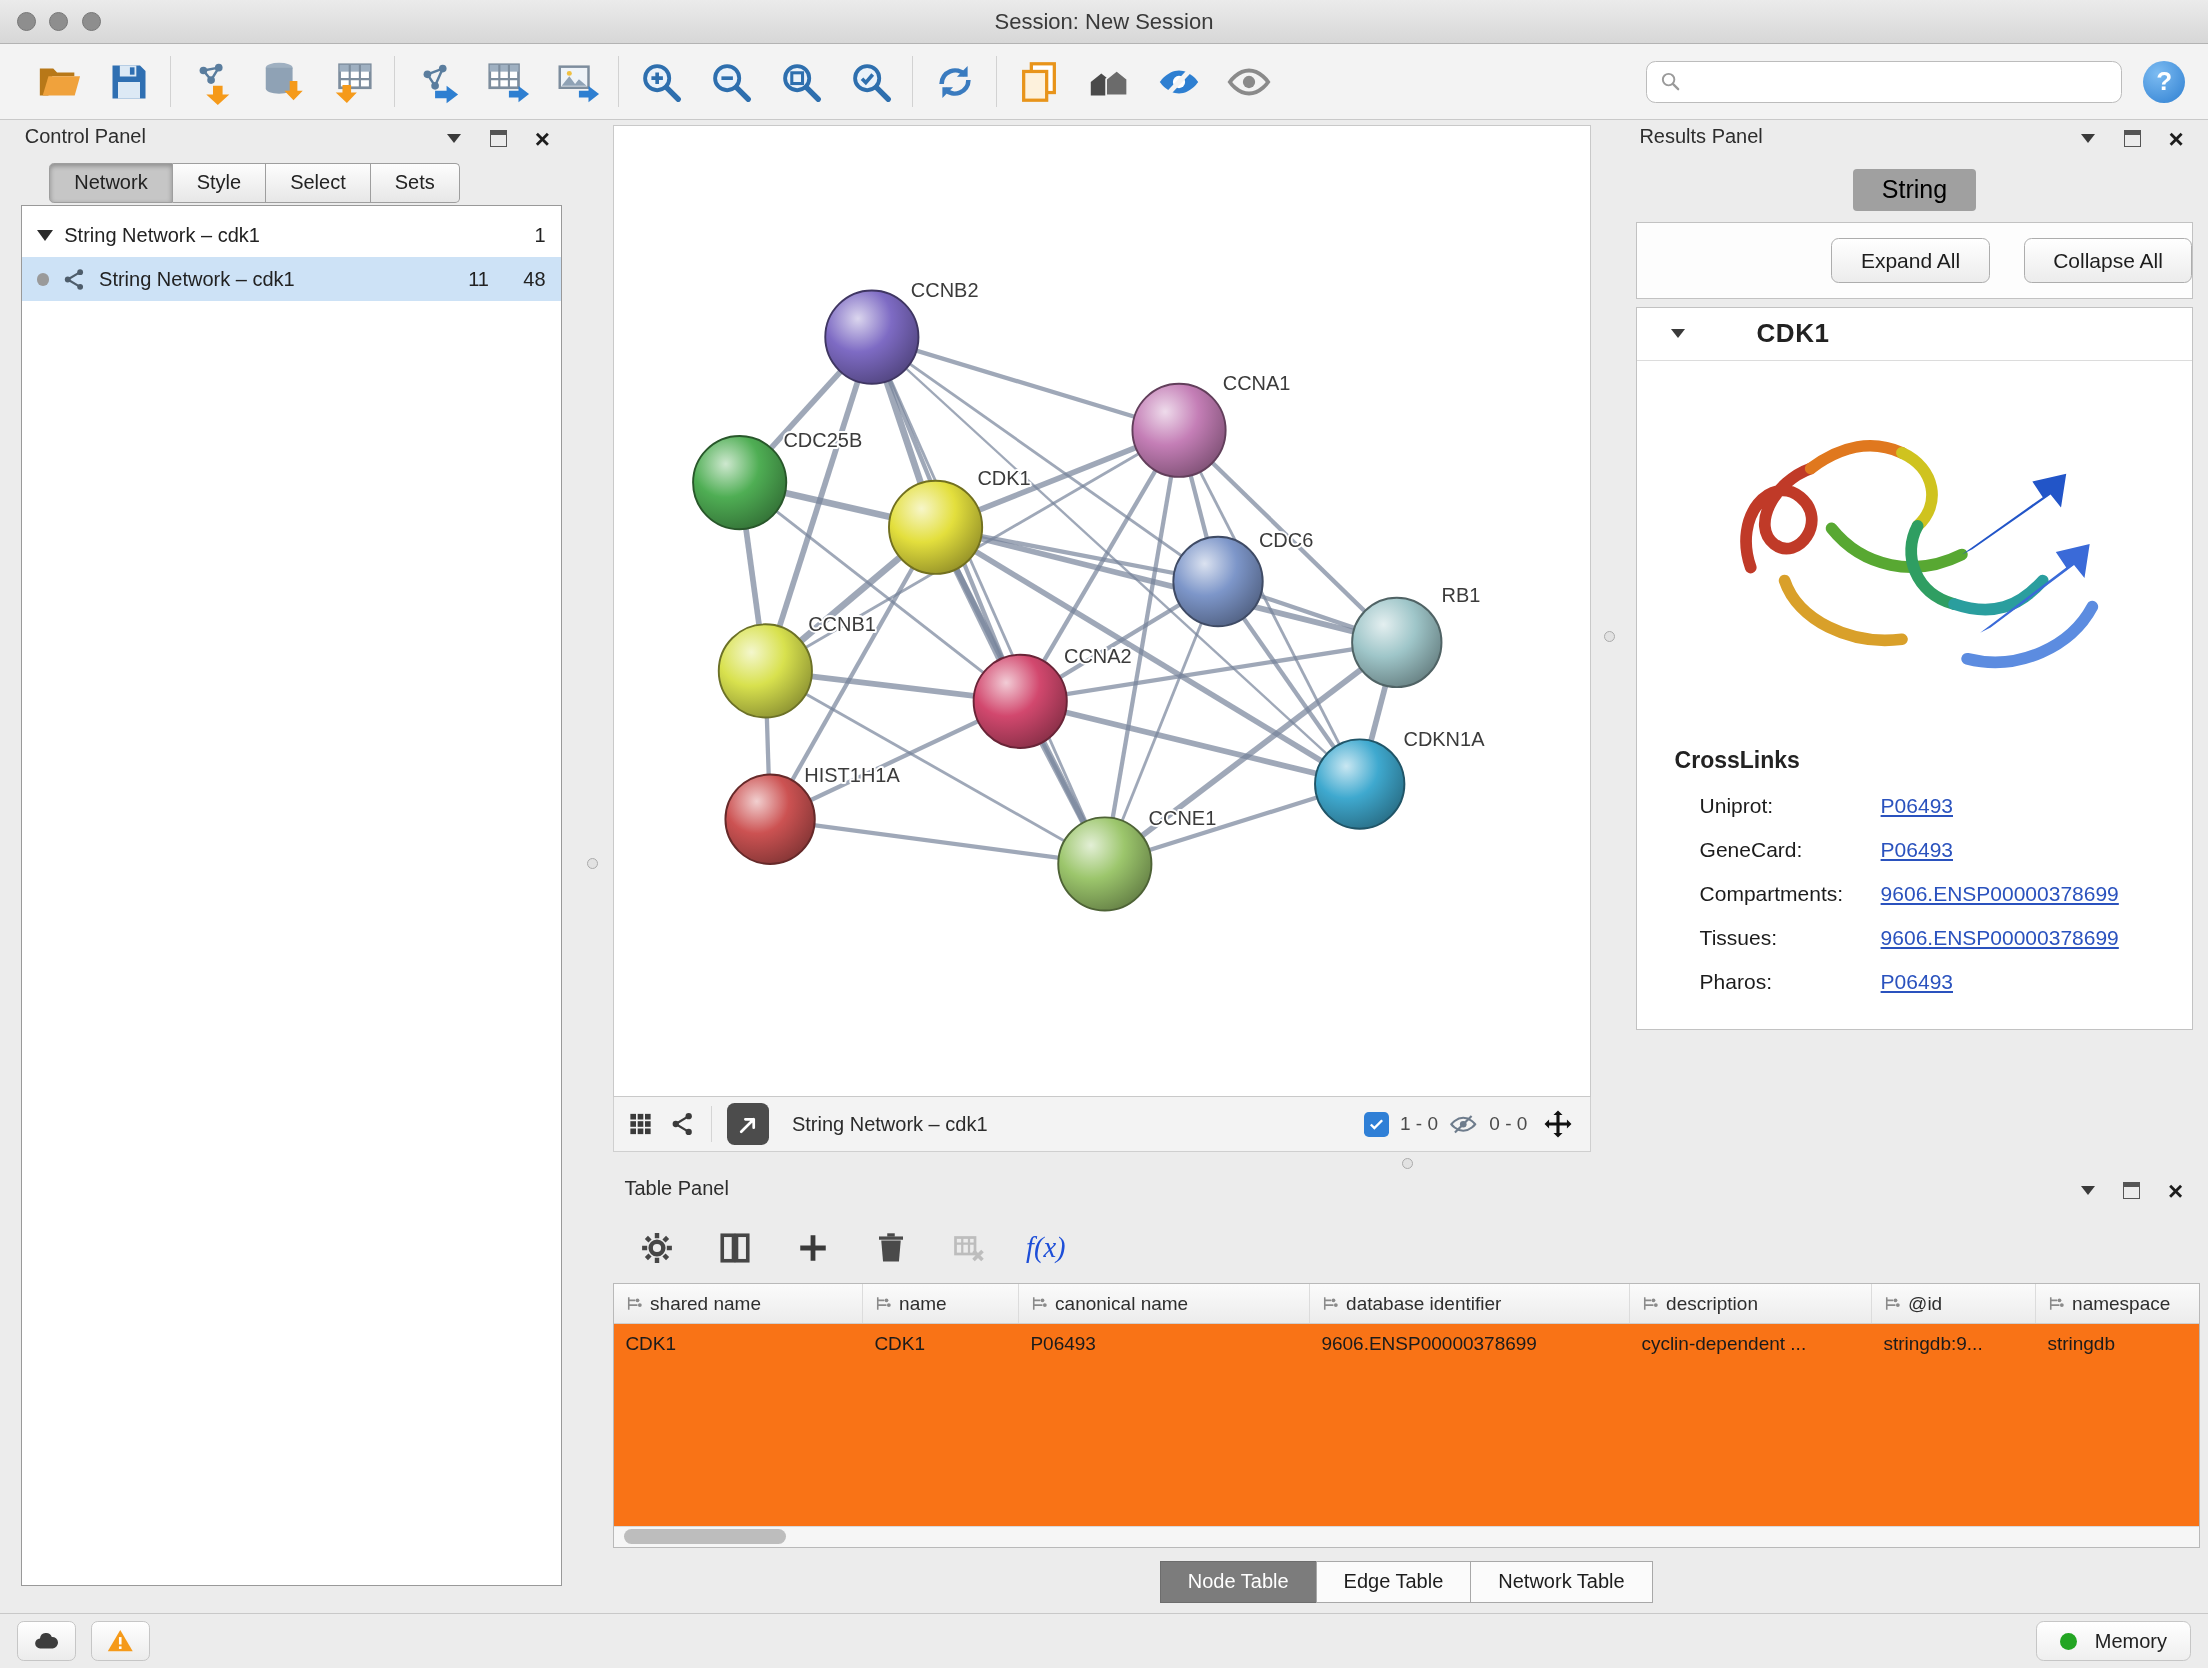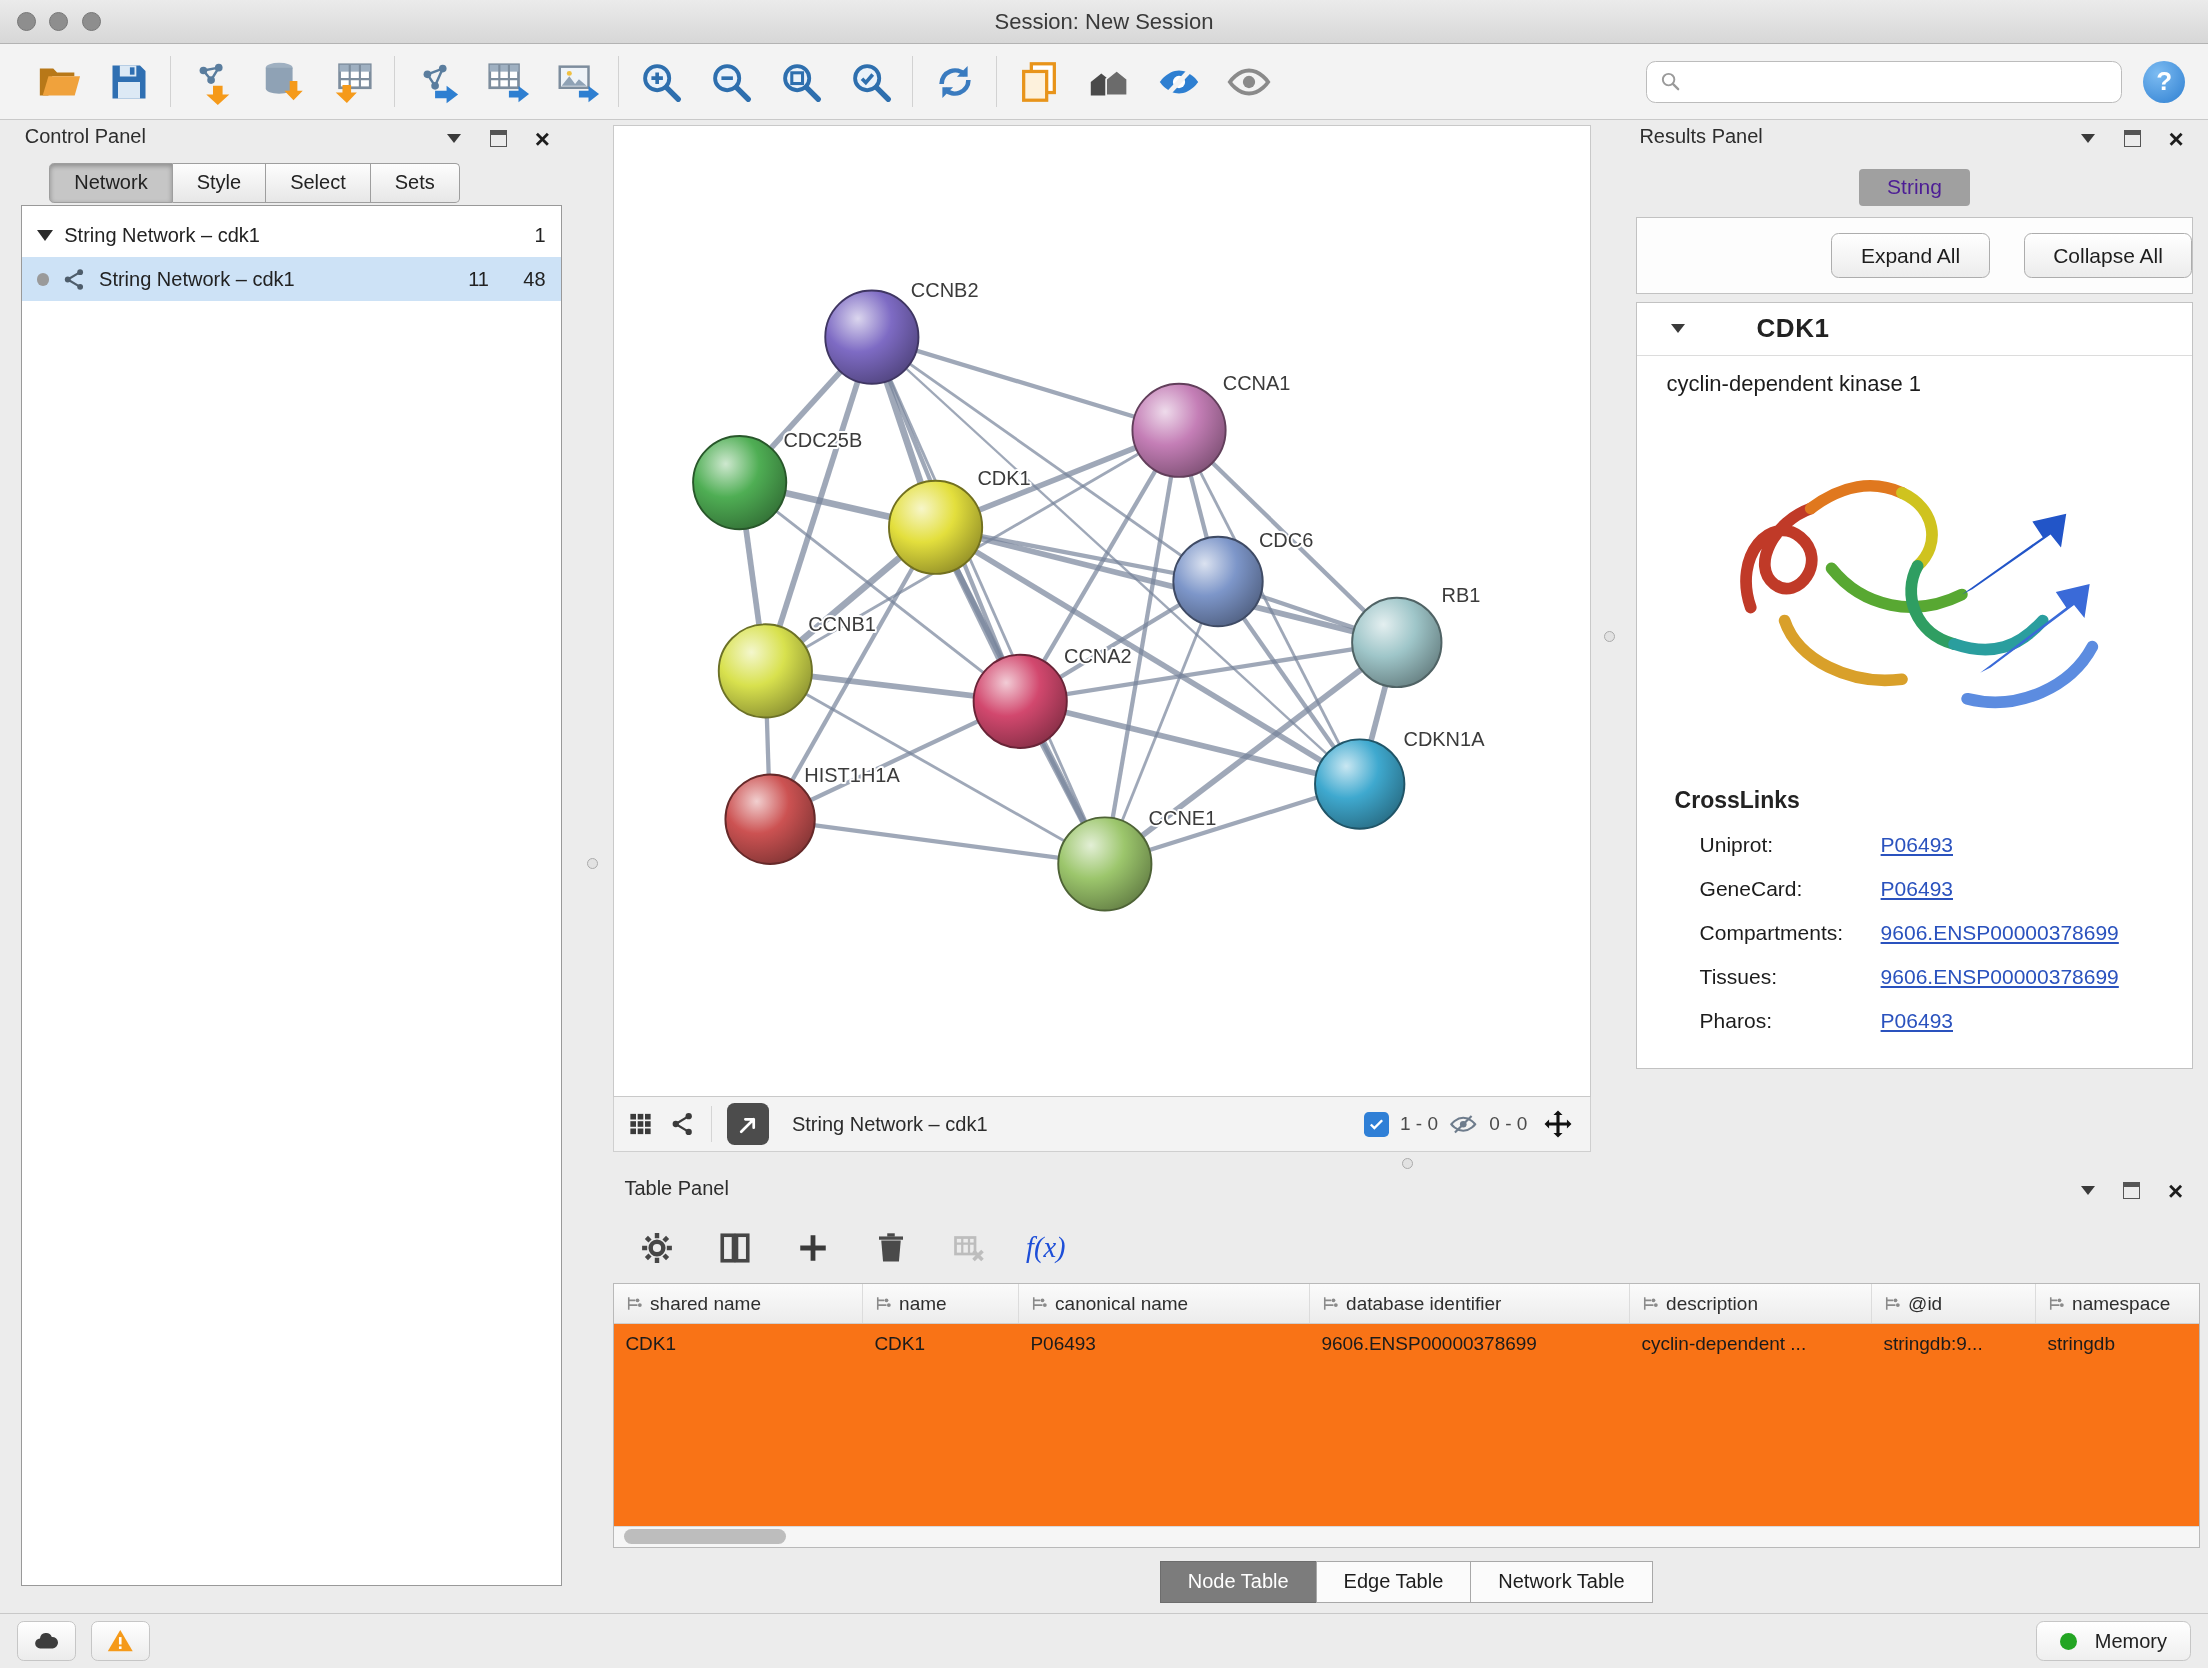--- a/index.html
+++ b/index.html
@@ -45,21 +45,21 @@
   
   .net-canvas{position:absolute;left:613px;top:125px;width:978px;height:972px;background:#fff;border:1px solid #c9c9c9}
   .net-toolbar{position:absolute;left:613px;top:1097px;width:978px;height:55px;background:#f3f3f3;border:1px solid #cfcfcf;border-top:0;display:flex;align-items:center;padding:0 13.3px;gap:15px}
   .nt-sep{width:1px;height:36px;background:#d5d5d5}
   .nt-name{font-size:20px;color:#2b2b2b;margin-left:7.6px}
   .nt-right{margin-left:auto;display:flex;align-items:center;gap:11.4px;font-size:19px;color:#4a4a4a}
   .checkbox{width:25px;height:25px;background:#2f7fd6;border-radius:4.8px;display:flex;align-items:center;justify-content:center}
   .dark-btn{width:42px;height:42px;border-radius:7.6px;background:#4c4c4c;display:flex;align-items:center;justify-content:center}
   
   .results-panel{position:absolute;left:1628px;top:125px;width:573px}
-  .rp-badge{margin:7.6px auto 11.4px;background:#a0a0a0;color:#4c1d95;border-radius:4px;padding:6.7px 28.5px;font-size:21px;width:max-content}
+  .rp-badge{margin:7.6px auto 11.4px;background:#a0a0a0;color:#000000;border-radius:4px;padding:6.7px 28.5px;font-size:25px;width:max-content}
   .rp-box{background:#fff;border:1px solid #c2c2c2;margin:0 7.6px}
   .rp-buttons{display:flex;justify-content:flex-end;gap:34px;padding:15px 0;background:#fdfdfd}
   .btn{border:1px solid #adadad;border-radius:7.6px;background:linear-gradient(#fff,#ececec);font-size:21px;padding:9.5px 28.5px;color:#1d1d1d}
   .rp-main{margin-top:7.6px;padding-bottom:25px}
   .rp-gene-head{display:flex;align-items:center;height:53px;border-bottom:1px solid #dcdcdc;padding:0 34px;gap:72px}
   .rp-gene-title{font-size:26px;font-weight:bold;letter-spacing:0.5px}
   .rp-desc{font-size:22px;padding:15px 30px 3.8px;color:#1c1c1c}
   .rp-protein{display:flex;justify-content:center;padding:11.4px 0 3.8px}
   .rp-cross-title{font-size:23px;font-weight:bold;padding:19px 0 9.5px 38px}
   .cl-row{display:flex;align-items:center;height:44px;padding-left:63px;font-size:21px}
@@ -654,21 +654,20 @@
     <div class="rp-buttons">
       <span class="btn">Expand All</span>
       <span class="btn">Collapse All</span>
     </div>
   </div>
   <div class="rp-box rp-main">
     <div class="rp-gene-head">
       <span class="tri"></span>
       <span class="rp-gene-title">CDK1</span>
     </div>
-    <div class="rp-desc">cyclin-dependent kinase 1</div>
     <div class="rp-protein">
       <svg width="418" height="352" viewBox="0 0 320 270">
         <g fill="none" stroke-linecap="round" stroke-width="9">
           <path d="M34 150 C20 110 50 78 72 96 C94 114 70 146 52 132 C34 118 52 84 80 74" stroke="#c03a28"></path>
           <path d="M80 74 C104 56 128 52 150 62" stroke="#e0781e"></path>
           <path d="M150 62 C176 74 180 102 162 118" stroke="#cfc31f"></path>
           <path d="M96 120 C120 150 160 158 196 140" stroke="#58a832"></path>
           <path d="M162 118 C150 140 160 170 190 178" stroke="#2f9e62"></path>
           <path d="M190 178 C220 188 240 180 258 160" stroke="#2a9e9e"></path>
           <path d="M200 220 C240 230 280 210 296 180" stroke="#5c8ce0"></path>

